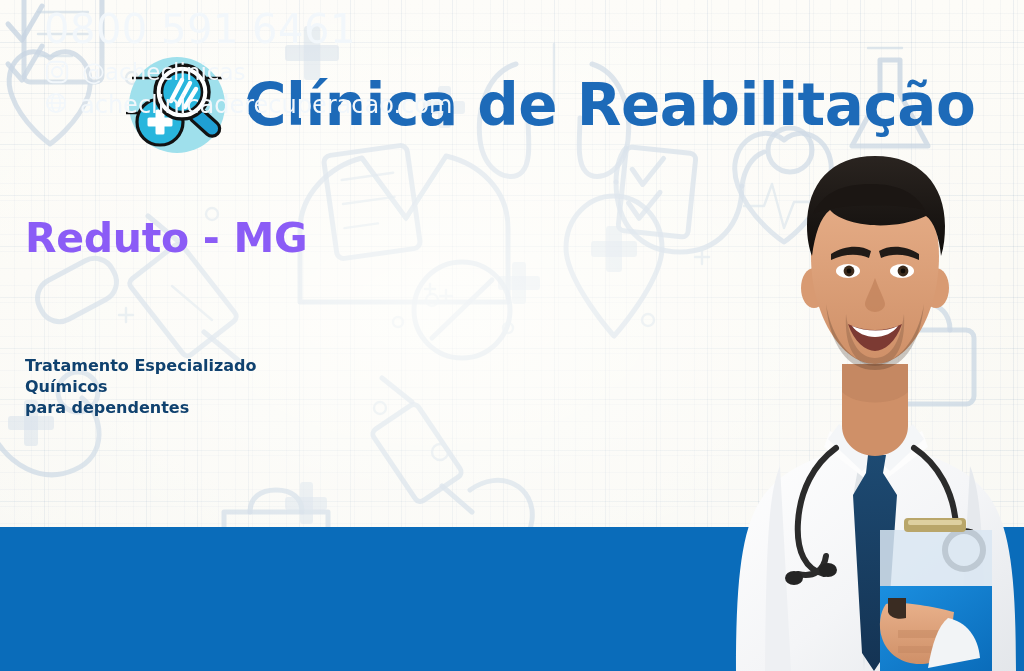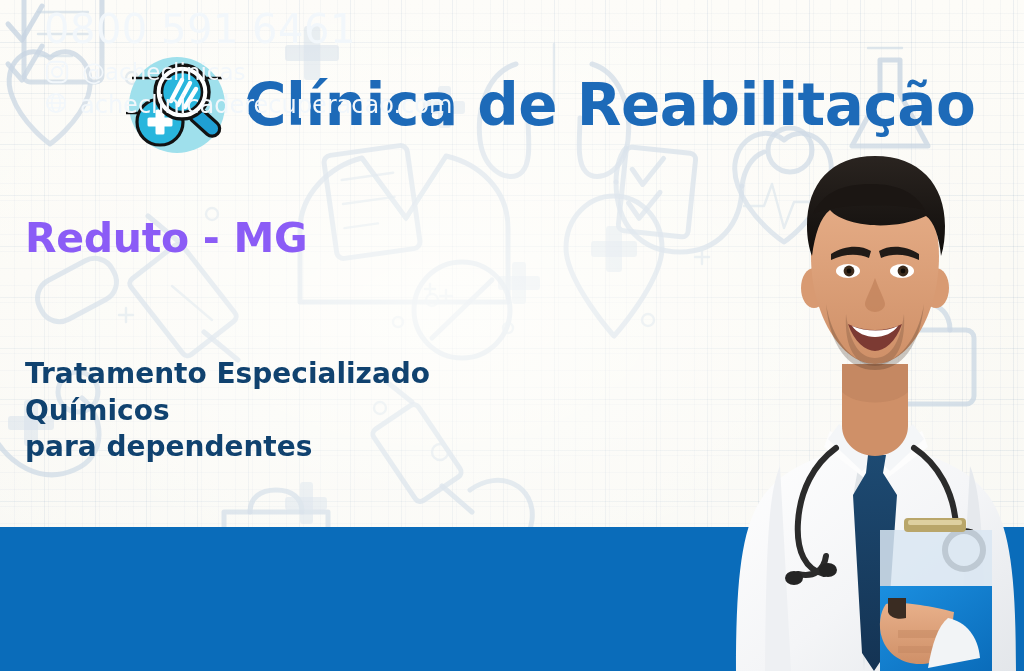--- a/index.html
+++ b/index.html
@@ -87,21 +87,21 @@
     color:#8b5cf6;
     letter-spacing:-.3px;
     font-family:"DejaVu Sans", sans-serif;
     white-space:nowrap;
   }
 
   
   .tagline{
     position:absolute;
     left:25px; top:356px;
-    font-size:28px;
+    font-size:16px;
     font-weight:700;
     line-height:1.31;
     color:#10426f;
     font-family:"DejaVu Sans", sans-serif;
     max-width:430px;
   }
   .tagline span{ display:block; }
 
   
   .doctor{

